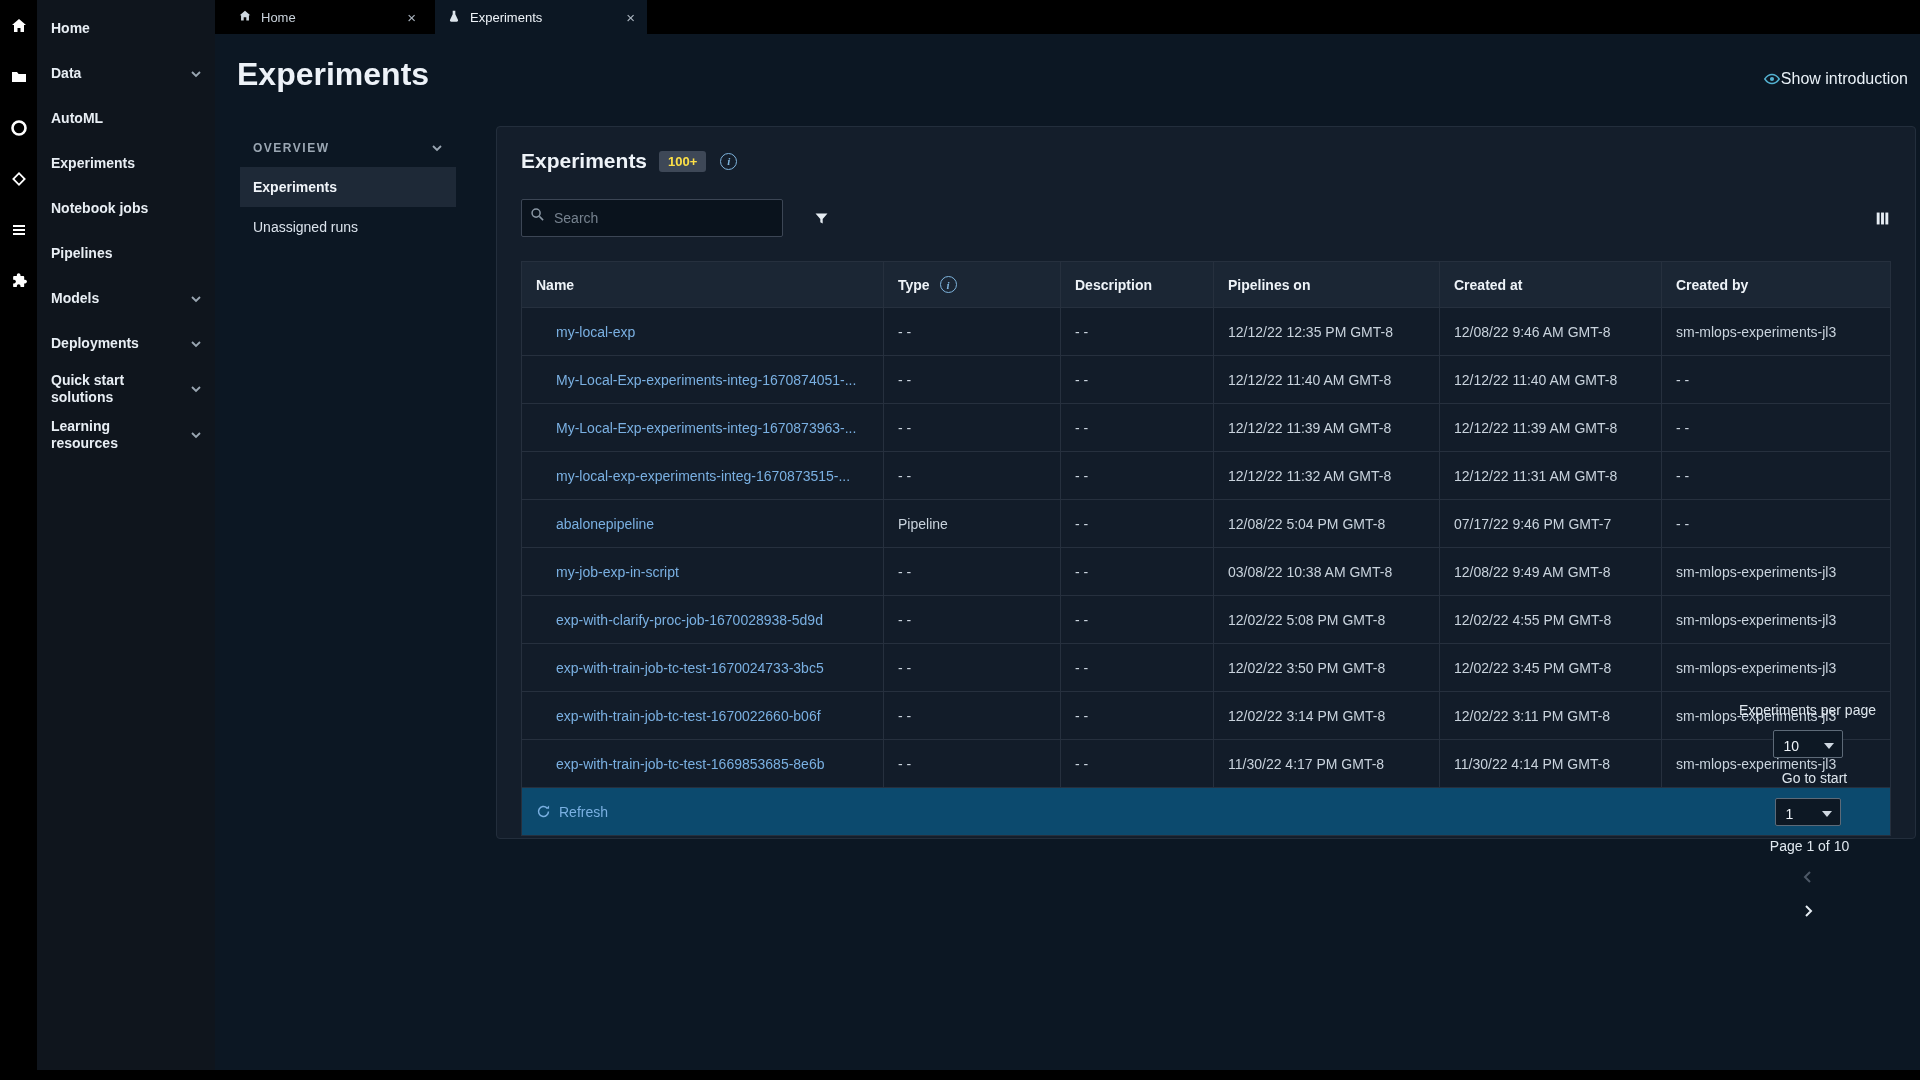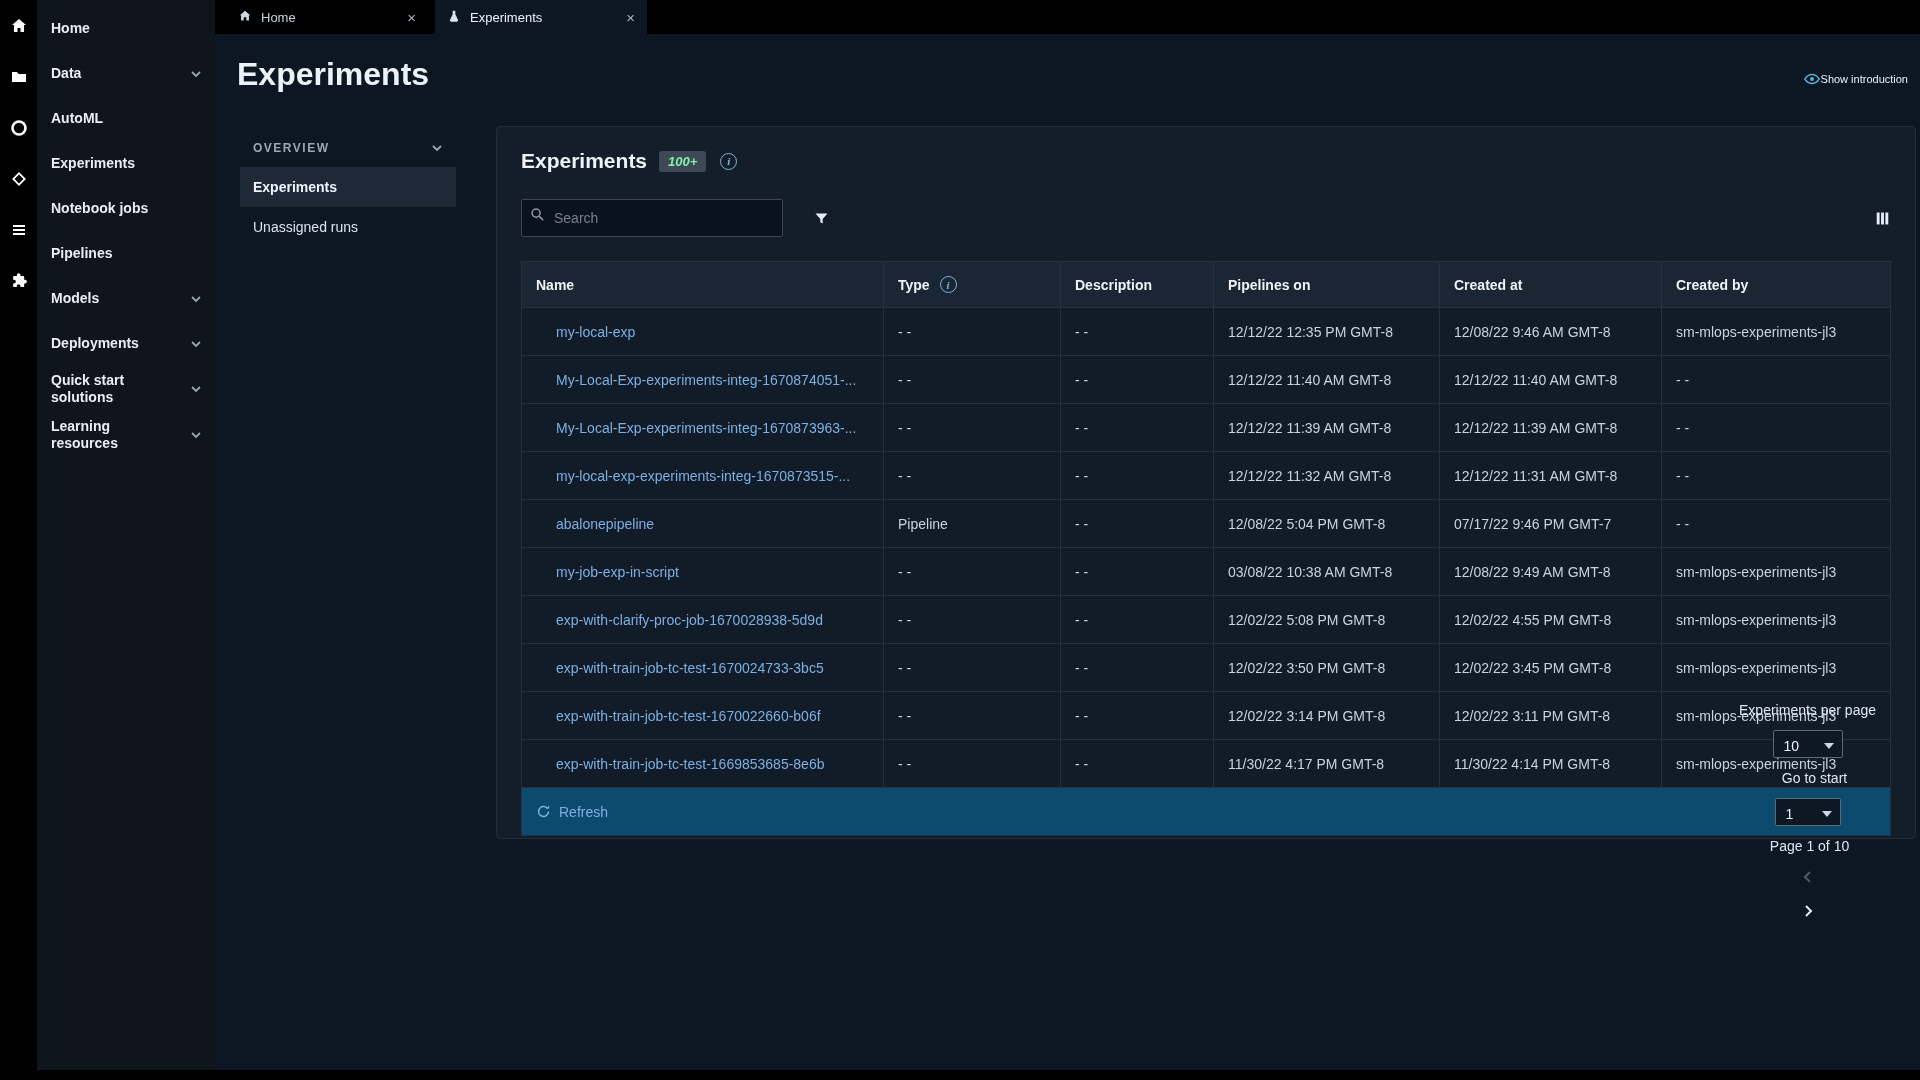--- a/index.html
+++ b/index.html
@@ -25,36 +25,36 @@
   .tab { width:202px; display:flex; align-items:center; gap:9px; padding:0 12px; font-size:13px;
          color:#c9d2db; background:#000; cursor:pointer; }
   .tab + .tab { margin-left:7px; width:212px; }
   .tab.active { background:#0c1723; color:#eef3f8; }
   .tab .tlabel { flex:1 1 auto; white-space:nowrap; overflow:hidden; }
   .tab .close { font-size:15px; color:#aab4bf; line-height:1; cursor:pointer; }
   
   .content { position:absolute; left:215px; top:34px; right:0; bottom:0; background:#0c1723; }
   .page-title { position:absolute; left:22px; top:22px; font-size:32px; font-weight:700; color:#edf2f8; }
   .show-intro { position:absolute; right:12px; top:36px; display:flex; align-items:center; 
-                font-size:11px; color:#e9f1f7; cursor:pointer; }
+                font-size:16px; color:#e9f1f7; cursor:pointer; }
   .show-intro svg { color:#53b0cf; }
   
   .ov-panel { position:absolute; left:25px; top:95px; width:216px; }
   .ov-head { height:38px; display:flex; align-items:center; padding:0 12px 0 13px; cursor:pointer;
              font-size:12px; letter-spacing:1.5px; color:#9ba7b3; font-weight:700; }
   .ov-head .chev { margin-left:auto; display:flex; color:#9aa6b2; }
   .ov-item { height:40px; display:flex; align-items:center; padding:0 13px; font-size:14px; color:#dbe3ec; cursor:pointer; }
   .ov-item.active { background:#1e2937; font-weight:700; color:#f0f4f9; }
   
   .card { position:absolute; left:281px; top:92px; right:4px; background:#141e2b;
           border:1px solid #232e3c; border-radius:4px; padding-bottom:2px; }
   .card-head { display:flex; align-items:center; padding:22px 24px 0 24px; }
   .card-head h2 { font-size:21px; font-weight:700; color:#eef3f8; }
-  .badge { margin-left:12px; background:#3e4857; color:#86efac; font-size:13px; font-weight:700;
-           padding:3px 9px; border-radius:3px;font-style:italic; }
+  .badge { margin-left:12px; background:#3e4857; color:#fde047; font-size:13px; font-weight:700;
+           padding:3px 9px; border-radius:3px; }
   .info-icon { width:17px; height:17px; border-radius:50%; border:1.5px solid #7fb5de; color:#7fb5de;
                display:inline-flex; align-items:center; justify-content:center;
                font: italic 700 11px "Liberation Serif", serif; cursor:pointer; }
   .card-head .info-icon { margin-left:14px; }
   .toolbar { display:flex; align-items:center; padding:26px 24px 0 24px; }
   .searchbox { position:relative; width:262px; height:38px; }
   .searchbox input { width:100%; height:100%; background:#0a131d; border:1px solid #3c4655; border-radius:2px;
                      color:#dbe3ec; font-size:14px; padding:0 10px 0 32px; outline:none;
                      font-family:"Liberation Sans", sans-serif; }
   .searchbox input::placeholder { color:#76828f; }

